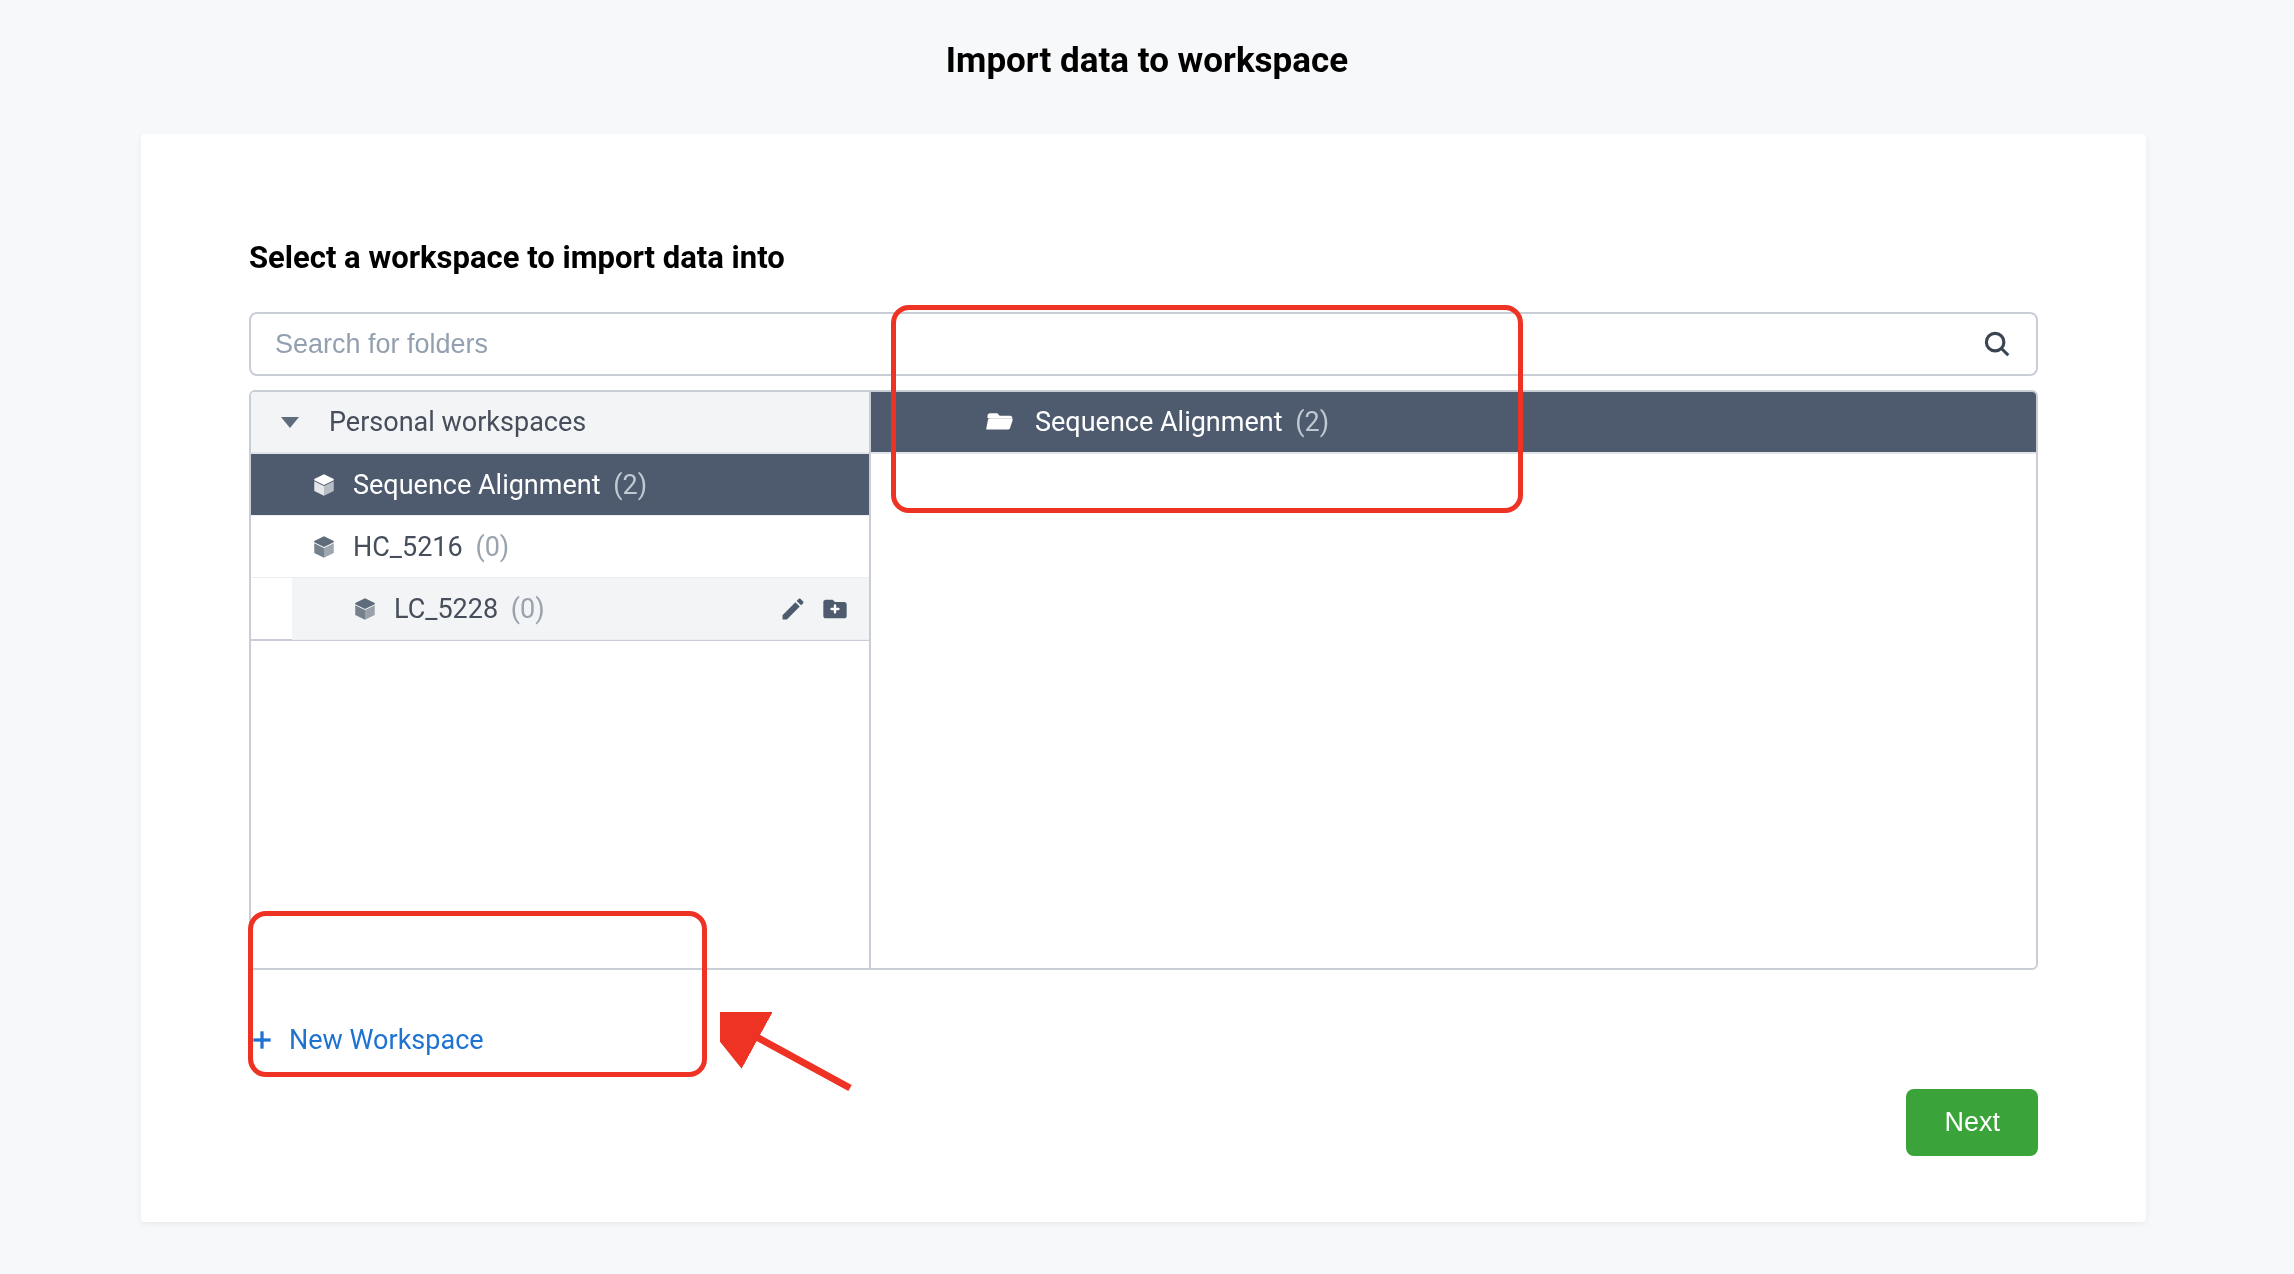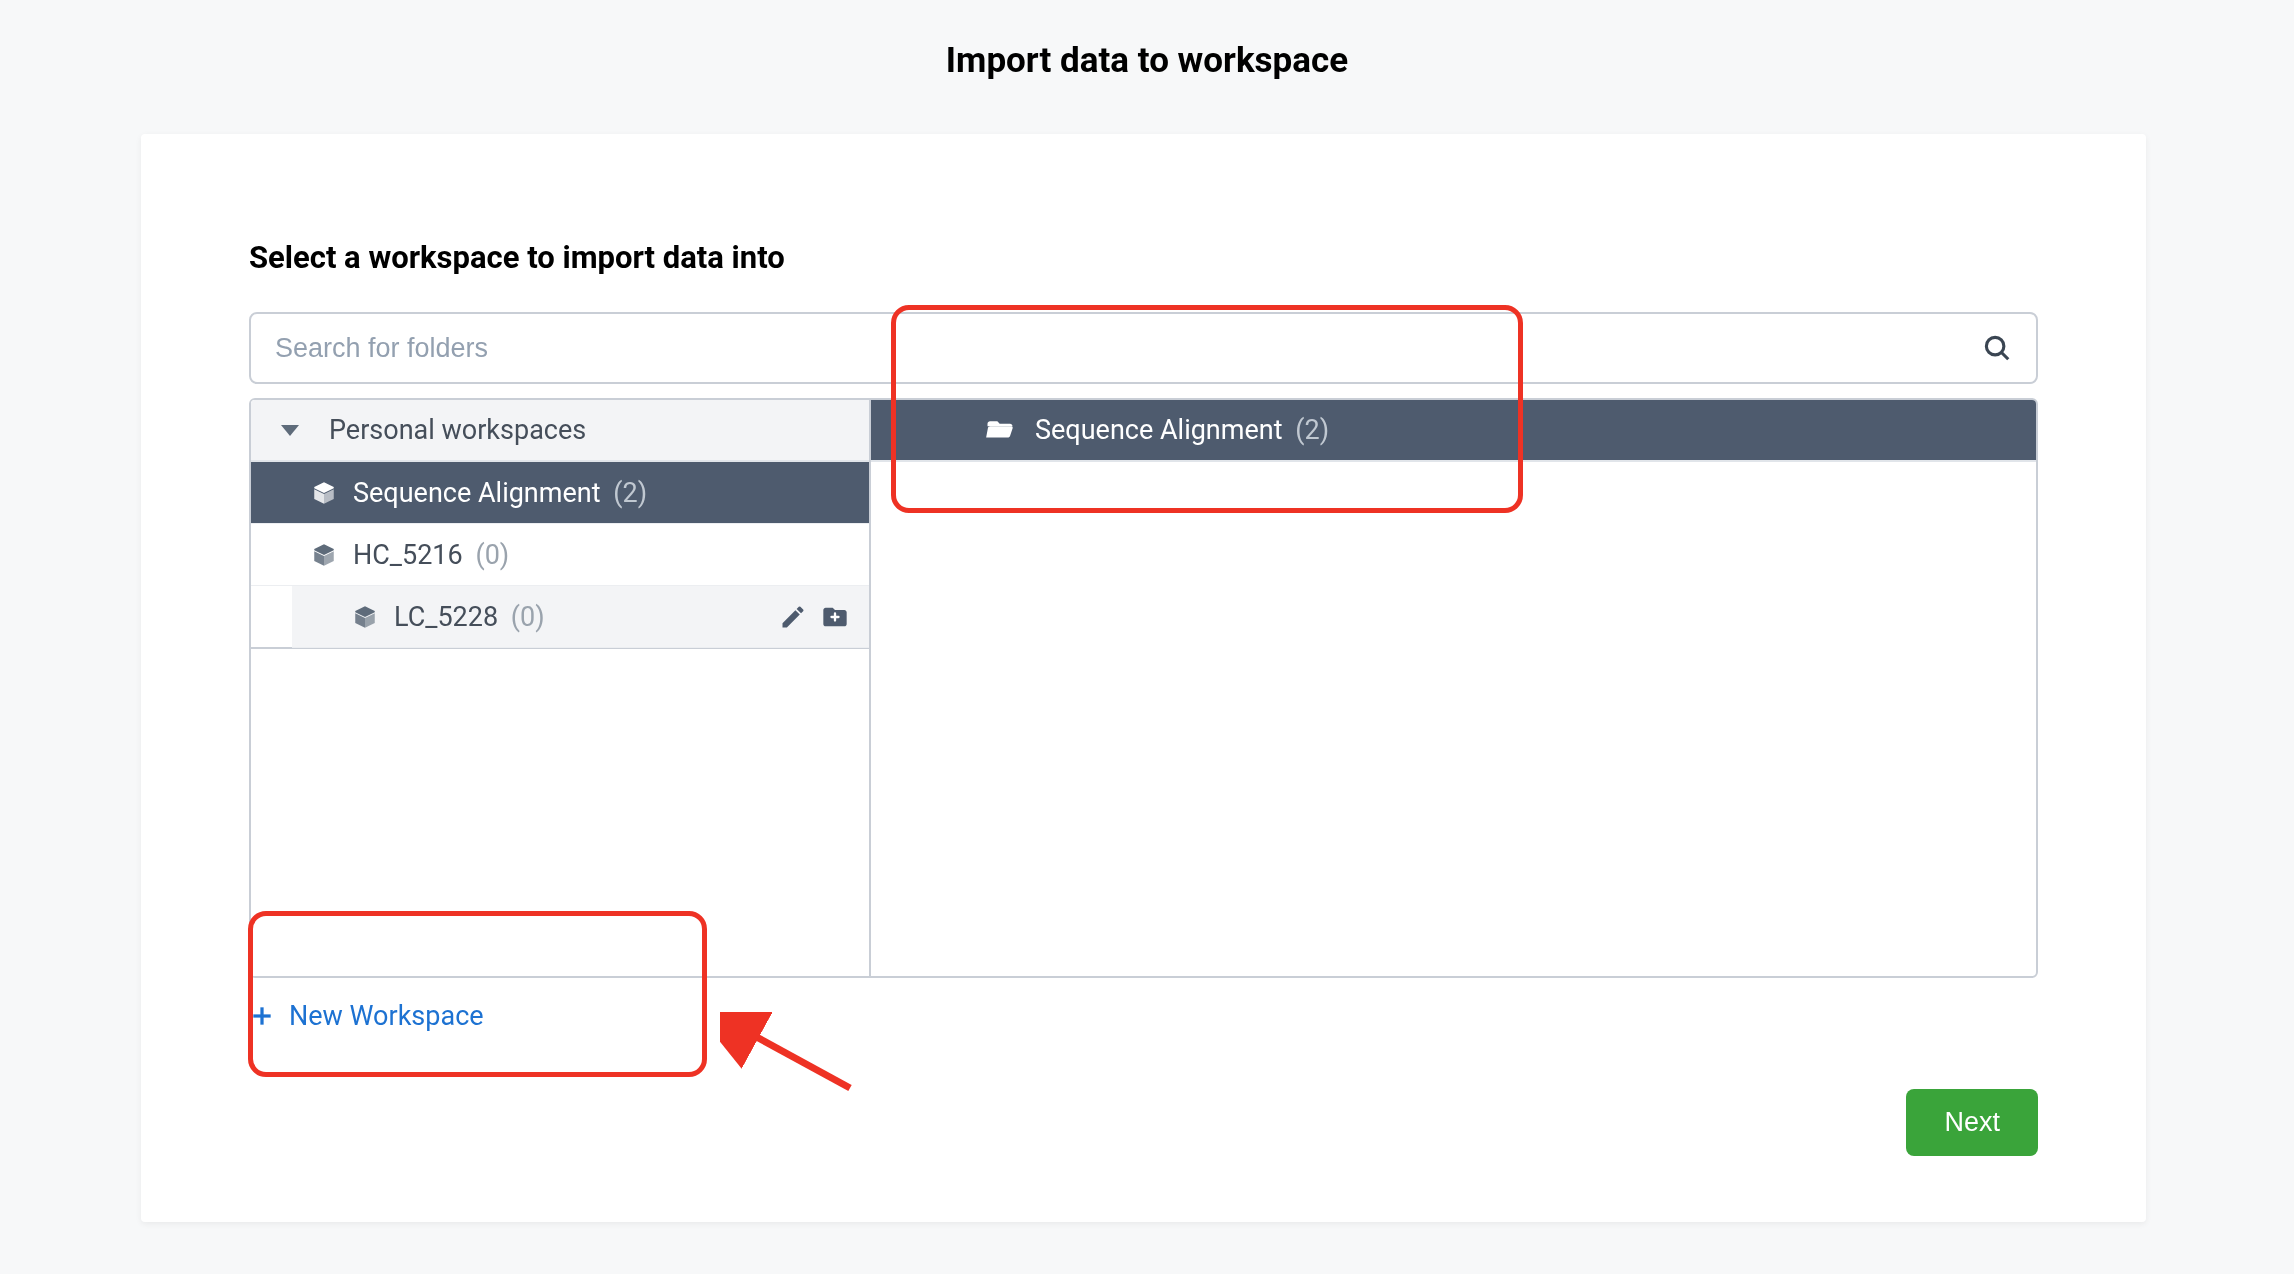--- a/index.html
+++ b/index.html
@@ -38,21 +38,21 @@
   .section-title {
     font-size: 31px;
     font-weight: 700;
     color: #000;
     margin-bottom: 36px;
     margin-top: 21px;
   }
   .search-row {
     border: 2px solid #c9ced6;
     border-radius: 8px;
-    height: 72px;
+    height: 64px;
     display: flex;
     align-items: center;
     padding: 0 24px;
     margin-bottom: 14px;
     color: #7d8a9a;
   }
   .search-input {
     flex: 1;
     border: none;
     outline: none;
@@ -144,21 +144,21 @@
   }
   .detail-header .folder-icon { width: 30px; height: 30px; color: #fff; }
   .detail-header .count { color: #c0c8d1; }
 
   .new-ws {
     display: inline-flex;
     align-items: center;
     gap: 14px;
     color: #1d72d2;
     font-size: 27px;
-    margin-top: 22px;
+    margin-top: 54px;
     cursor: pointer;
   }
   .new-ws .plus { width: 26px; height: 26px; }
 
   .footer {
     position: absolute;
     right: 108px;
     bottom: 66px;
   }
   .next-btn {

